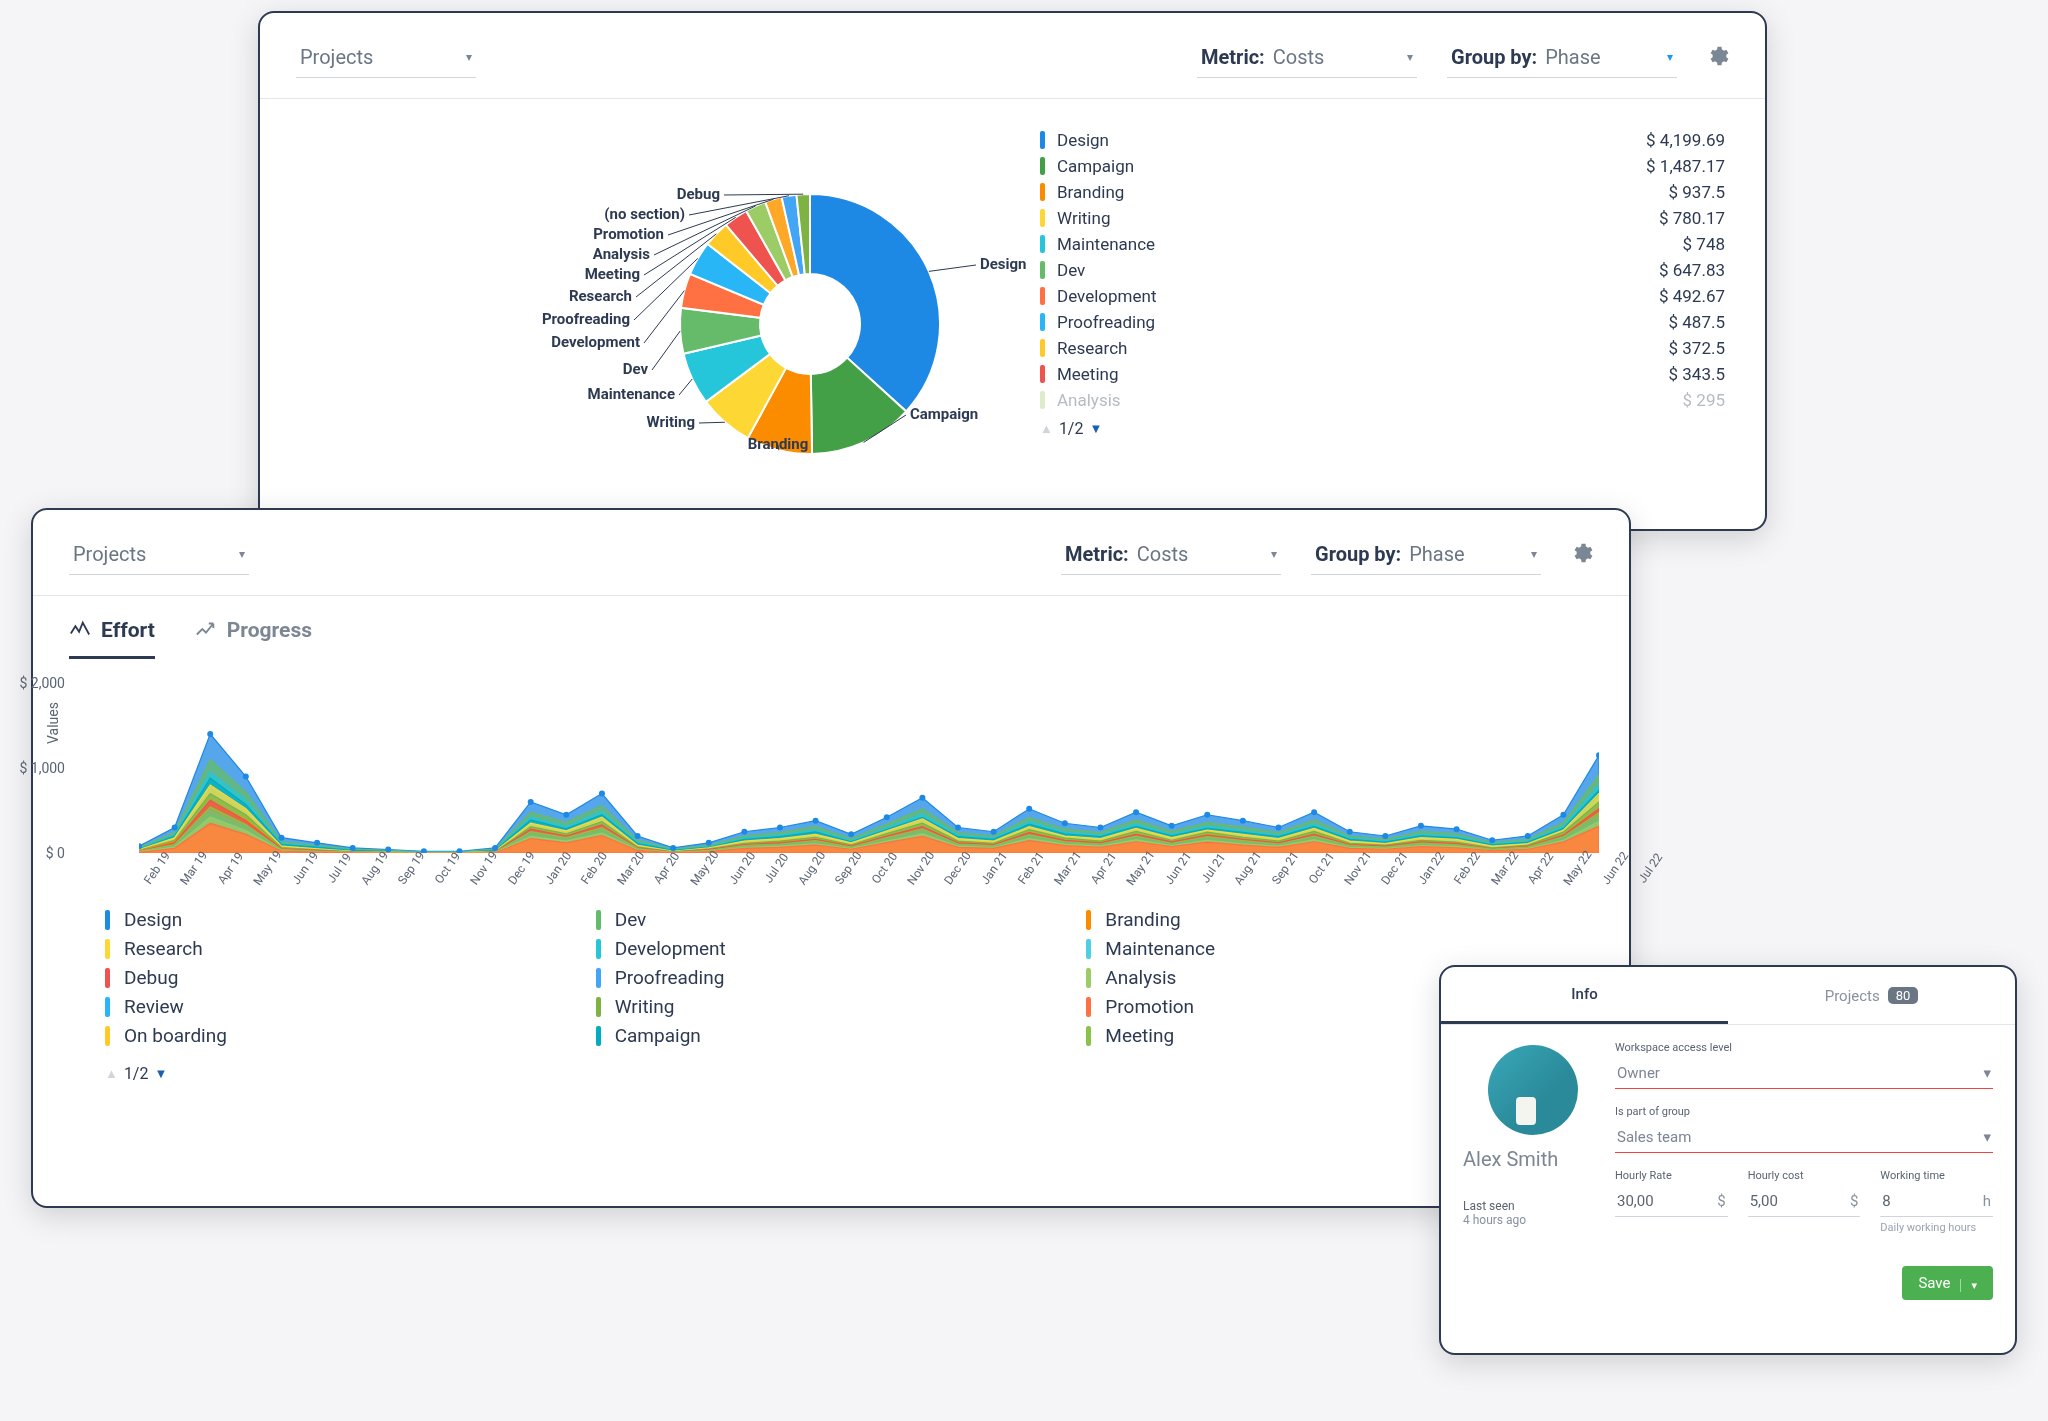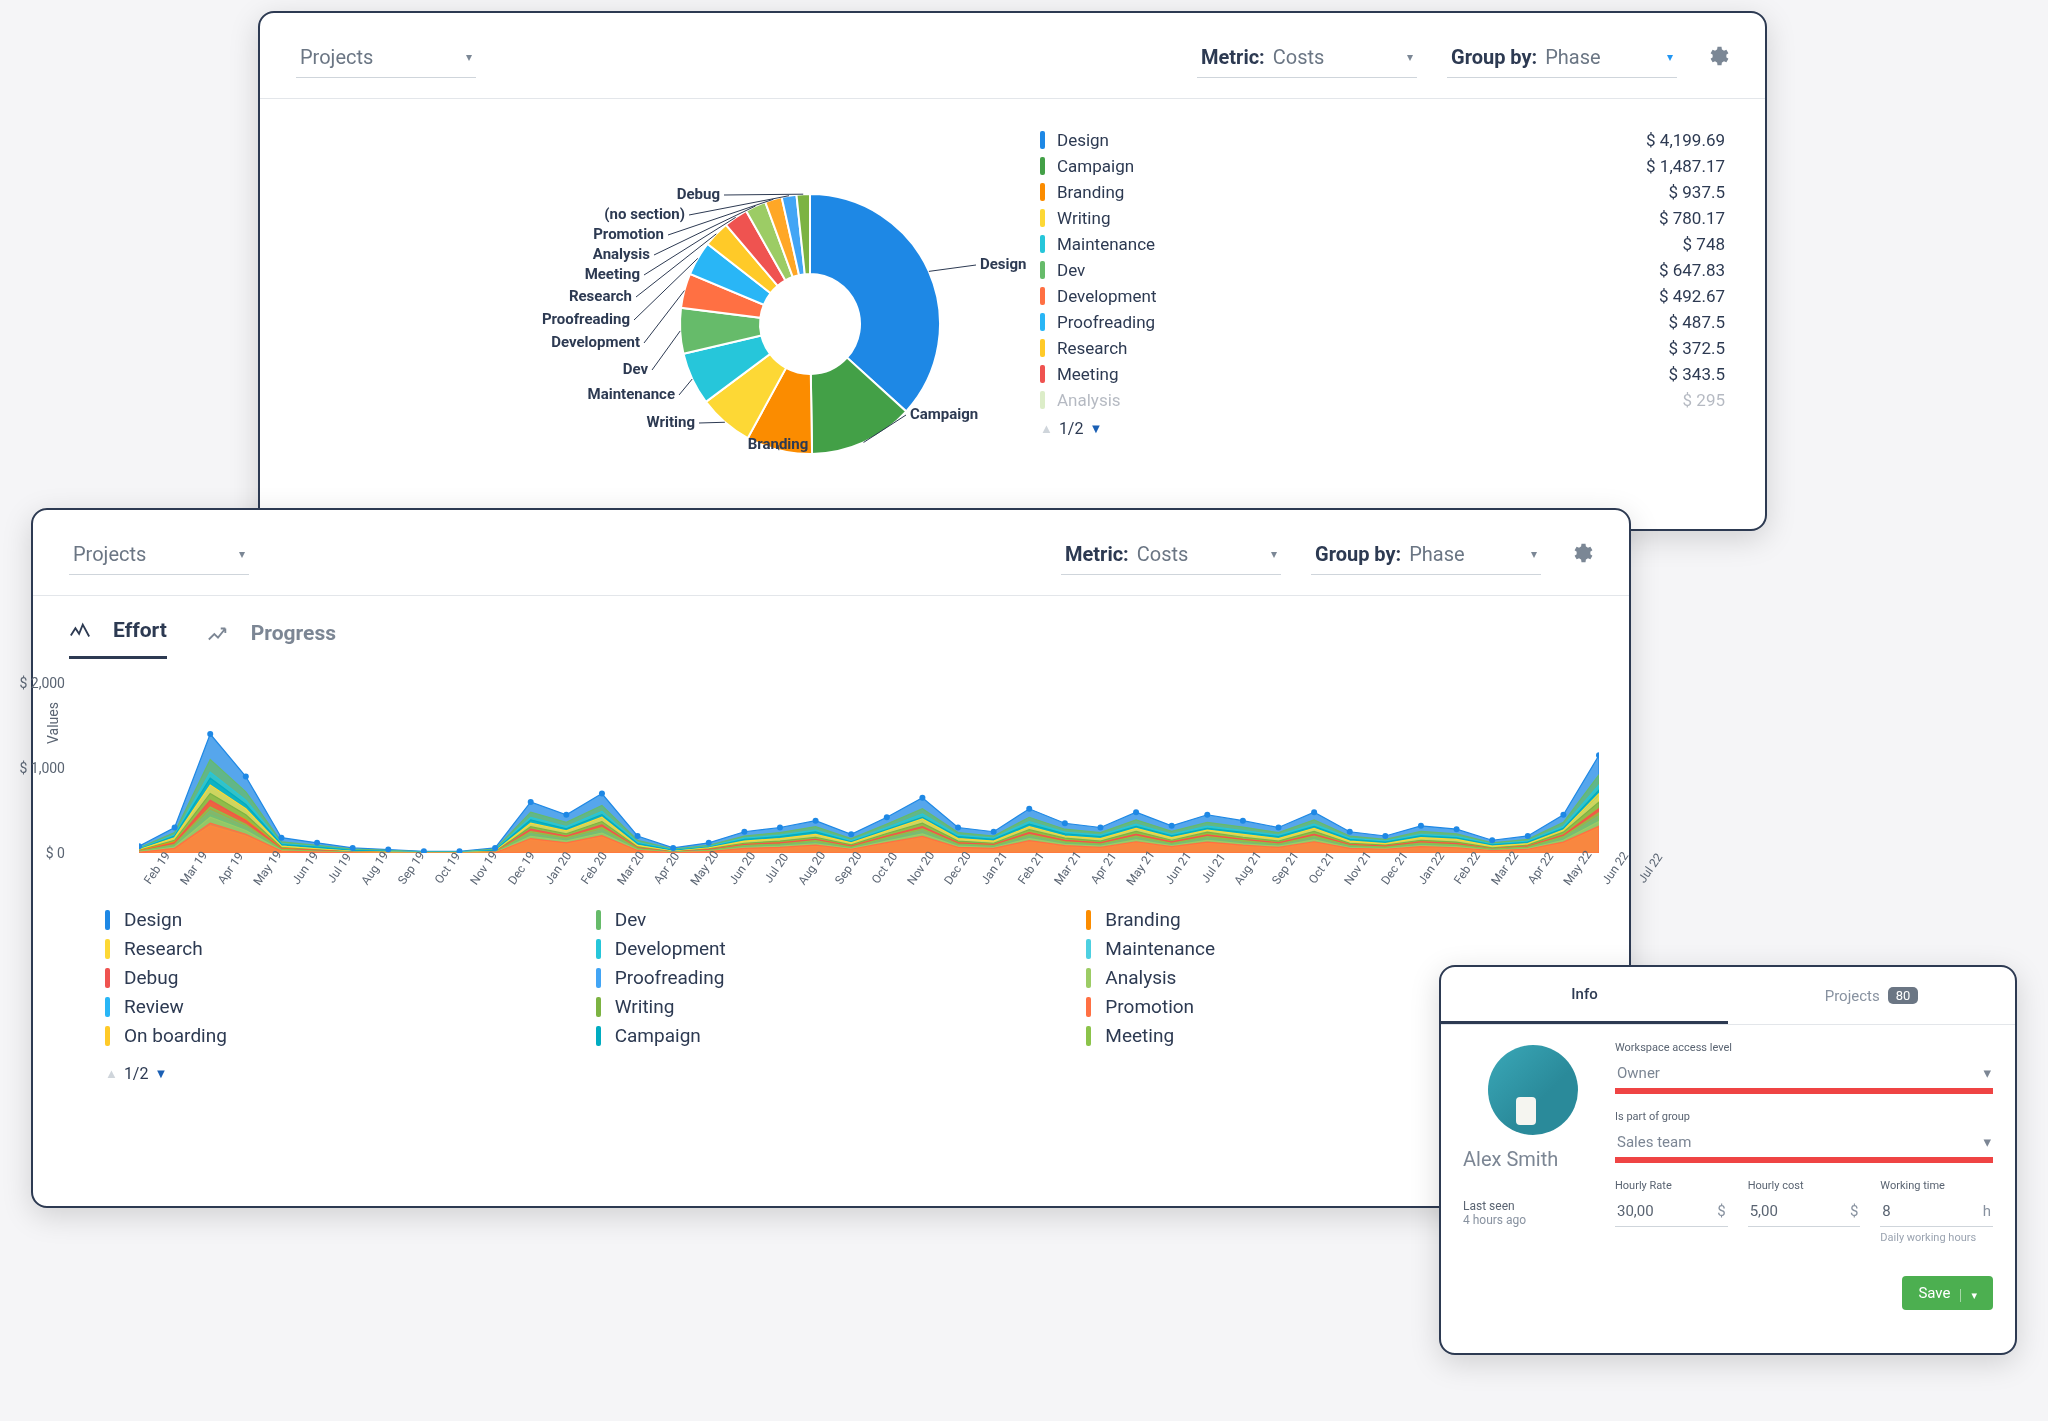--- a/index.html
+++ b/index.html
@@ -27,21 +27,21 @@
 .leg-val{margin-left:auto;color:#2d3a52}
 .leg-row.faded{opacity:.35}
 .pager{display:flex;align-items:center;gap:6px;font-size:16px;color:#2d3a52;margin-top:6px}
 .pager .tri{font-size:13px}
 .pager .tri.off{color:#cfd5db}
 .pager .tri.on{color:#1a5fb4}
 
 
 .panel-mid{left:31px;top:508px;width:1600px;height:700px}
 .tabs{display:flex;gap:40px;padding:22px 36px 0}
-.tab{display:flex;align-items:flex-end;gap:22px;color:#7c8694;font-size:21px;font-weight:700;padding-bottom:14px;cursor:pointer}
+.tab{display:flex;align-items:flex-start;gap:10px;color:#7c8694;font-size:21px;font-weight:700;padding-bottom:14px;cursor:pointer}
 .tab.active{color:#2d3a52;border-bottom:3px solid #2d3a52}
 .tab svg{width:22px;height:22px}
 .area-chart{padding:24px 36px 0;position:relative}
 .ylab{position:absolute;left:12px;top:85px;transform:rotate(-90deg);transform-origin:left top;font-size:14px;color:#5a6472}
 .ticks-y{position:absolute;left:36px;top:0;font-size:14px;color:#5a6472}
 .ticks-y div{position:absolute;white-space:nowrap}
 .area-svg{margin-left:70px}
 .ticks-x{margin-left:70px;display:flex;font-size:12px;color:#5a6472;margin-top:4px}
 .ticks-x span{flex:1;text-align:center;transform:rotate(-55deg);transform-origin:center;white-space:nowrap}
 .mid-legend{display:flex;padding:30px 72px 0;gap:20px}
@@ -59,21 +59,21 @@
 .prof-body{display:flex;padding:16px 22px}
 .prof-left{flex:0 0 140px;text-align:left}
 .avatar{width:90px;height:90px;border-radius:50%;background:linear-gradient(135deg,#3aa8b8 0%,#2a8a9a 60%);margin:4px auto 12px;position:relative;overflow:hidden}
 .avatar::after{content:"";position:absolute;bottom:10px;left:28px;width:20px;height:28px;background:#f5f5f0;border-radius:4px}
 .prof-name{color:#7c8694;font-size:20px}
 .prof-meta{font-size:12px;color:#8892a0;margin-top:28px}
 .prof-meta .lbl{font-weight:400;color:#5a6472}
 .prof-right{flex:1;padding-left:12px}
 .fld{margin-bottom:16px}
 .fld-lbl{font-size:11px;color:#5a6472;margin-bottom:6px}
-.fld-sel{display:flex;justify-content:space-between;align-items:flex-start;border-bottom:6px solid #ef4444;padding:4px 2px 6px;color:#7c8694}
+.fld-sel{display:flex;justify-content:space-between;align-items:flex-start;border-bottom:1px solid #ef4444;padding:4px 2px 6px;color:#7c8694}
 .fld-row{display:flex;gap:20px}
 .fld-row .fld{flex:1}
 .fld-inp{display:flex;align-items:baseline;border-bottom:1px solid #cfd5db;padding:4px 2px 6px}
 .fld-inp span:first-child{color:#5a6472;flex:1}
 .fld-inp .unit{color:#8892a0}
 .fld-hint{font-size:11px;color:#9aa3b0;margin-top:4px}
 .save-row{display:flex;justify-content:flex-end;padding:0 22px 18px}
 .save-btn{background:#4caf50;color:#fff;border:none;border-radius:4px;padding:8px 16px;font-size:15px;display:flex;align-items:flex-end;gap:10px;cursor:pointer}
 .save-btn .car{border-left:1px solid rgba(255,255,255,.5);padding-left:10px;font-size:11px}
 </style>

